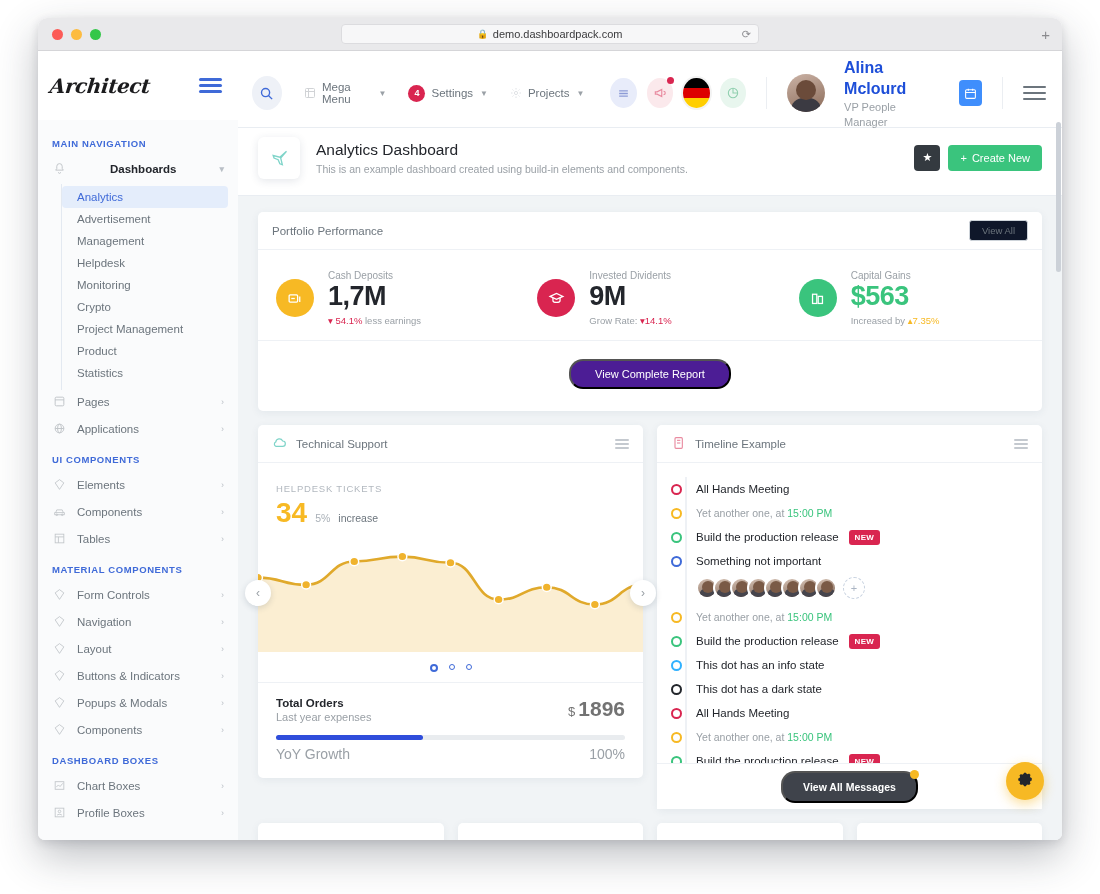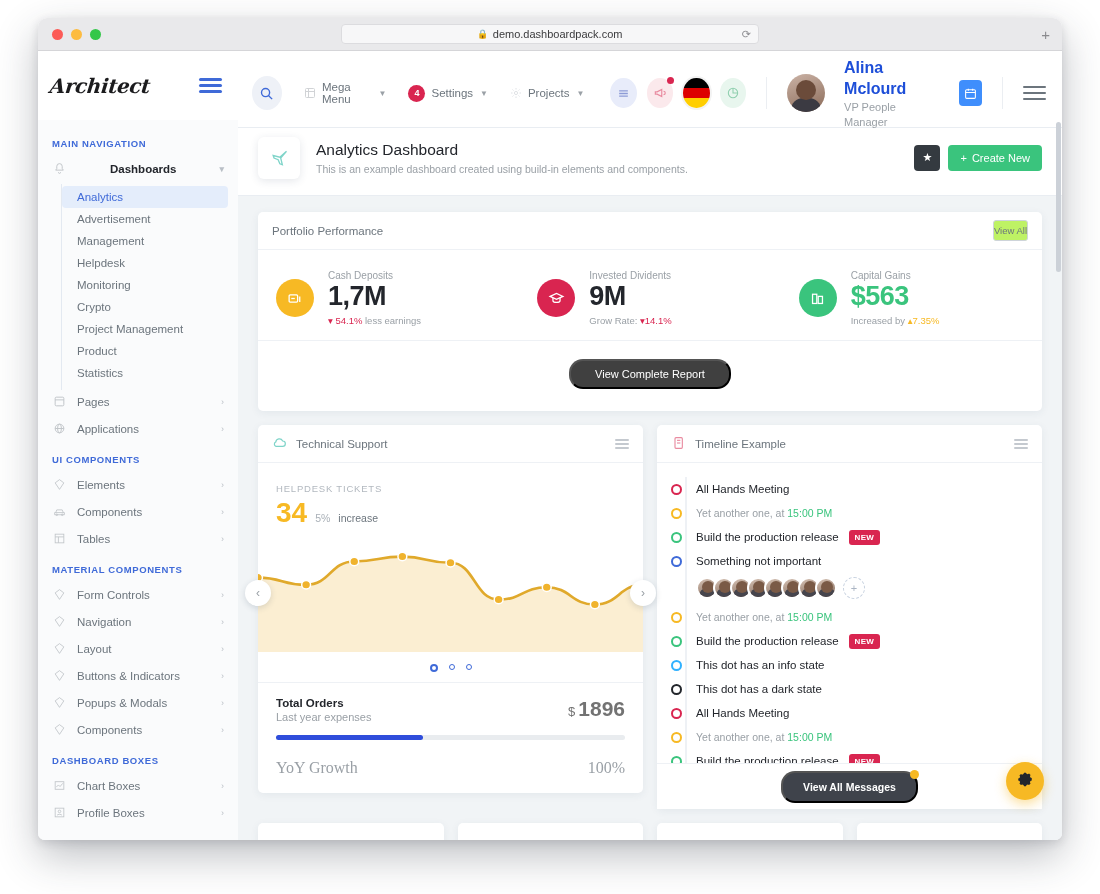--- a/index.html
+++ b/index.html
@@ -193,41 +193,41 @@
     margin-bottom: 14px;
   }
   .card-head {
     height: 38px; display: flex; align-items: center;
     padding: 0 14px; border-bottom: 1px solid #eef1f5;
     font-size: 11.5px; color: #6c757d; gap: 8px;
   }
   .card-head .ctitle { flex: 1; }
   .viewall {
     border: 1px solid #ced4da; border-radius: 3px;
-    padding: 4px 0; font-size: 9.5px; color: #6c757d; background: #bef264;
+    padding: 4px 12px; font-size: 9.5px; color: #6c757d; background: #0f172a;
   }
   .opt-icon { display: flex; flex-direction: column; gap: 2px; }
   .opt-icon i { width: 14px; height: 2px; background: #c4c9cf; display: block; border-radius: 1px; }
 
   .metrics { display: flex; padding: 20px 0 14px 0; }
   .metric { flex: 1; display: flex; align-items: center; padding: 0 18px; }
   .m-circle {
     width: 38px; height: 38px; border-radius: 50%;
     display: flex; align-items: center; justify-content: center;
     flex: none; margin-right: 14px;
   }
   .m-label { font-size: 10px; color: #9aa0a6; }
   .m-value { font-size: 27px; font-weight: bold; color: #23262c; line-height: 1.15; letter-spacing: -.5px; }
   .m-foot { font-size: 9.5px; color: #9aa0a6; margin-top: 3px; }
   .pct-down { color: #d92550; }
   .pct-up { color: #f7b924; }
 
   .report-wrap { padding: 0 0 22px 0; display: flex; justify-content: center; border-top: 1px solid #eef1f5; padding-top: 18px; }
   .report-btn {
-    background: #404040; color: #fff; border-radius: 14px;
+    background: #4c1d95; color: #fff; border-radius: 14px;
     padding: 7px 24px; font-size: 11px;
   }
 
   .row2 { display: flex; gap: 14px; }
   .col { flex: 1; }
 
   .support-body { padding: 20px 18px 0 18px; position: relative; }
   .kicker { font-size: 9.5px; color: #b2b8bf; letter-spacing: .8px; }
   .big-num { font-size: 28px; font-weight: bold; color: #f7b924; line-height: 1.2; }
   .inc-txt { font-size: 10.5px; color: #6c757d; }
@@ -253,21 +253,21 @@
   .orders {
     border-top: 1px solid #eef1f5; padding: 14px 18px 16px 18px;
   }
   .ord-top { display: flex; align-items: flex-start; }
   .ord-t1 { font-size: 11.5px; font-weight: bold; color: #23262c; }
   .ord-t2 { font-size: 11px; color: #9aa0a6; margin-top: 2px; }
   .ord-amt { margin-left: auto; font-size: 21px; font-weight: bold; color: #737373; }
   .ord-amt .cur { font-size: 13px; font-weight: normal; margin-right: 3px; }
   .progress { height: 5px; background: #e9ecef; border-radius: 3px; margin-top: 12px; }
   .progress span { display: block; height: 100%; background: #2f4ddb; border-radius: 3px; }
-  .prog-foot { display: flex; font-size: 16px; color: #9aa0a6; margin-top: 19px; font-family: Liberation Serif, serif; }
+  .prog-foot { display: flex; font-size: 14px; color: #9aa0a6; margin-top: 6px; }
   .prog-foot .r { margin-left: auto; }
 
   .timeline { padding: 14px 18px 0 18px; position: relative; height: 300px; overflow: hidden; }
   .tl-line { position: absolute; left: 28px; top: 14px; bottom: 0; width: 2px; background: #eef1f5; }
   .tl-item { display: flex; align-items: center; min-height: 24px; position: relative; padding-left: 21px; }
   .tl-dot {
     position: absolute; left: -4px; width: 11px; height: 11px; border-radius: 50%;
     background: #fff; border: 2px solid #d92550;
   }
   .tl-txt { font-size: 11.5px; color: #23262c; }

